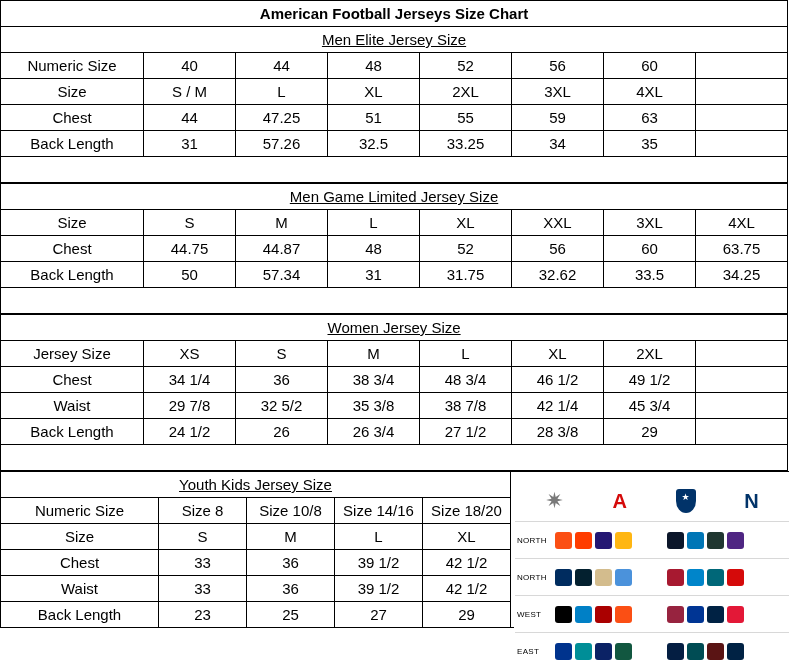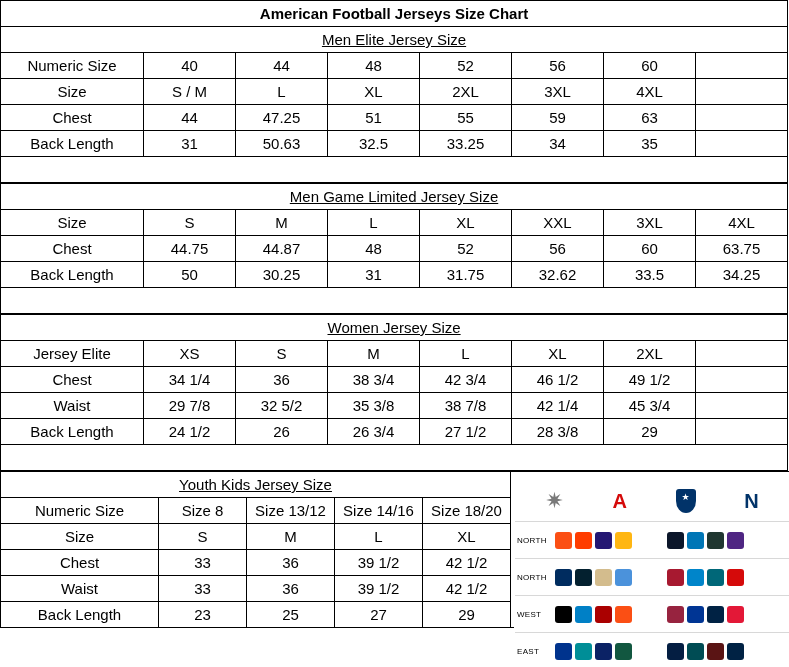--- a/index.html
+++ b/index.html
@@ -183,21 +183,21 @@
         <td>47.25</td>
         <td>51</td>
         <td>55</td>
         <td>59</td>
         <td>63</td>
         <td></td>
       </tr>
       <tr>
         <td>Back Length</td>
         <td>31</td>
-        <td>50.63</td>
+        <td>57.26</td>
         <td>32.5</td>
         <td>33.25</td>
         <td>34</td>
         <td>35</td>
         <td></td>
       </tr>
       <tr class="spacer-row">
           <td colspan="8"></td>
         </tr>
     </tbody>
@@ -234,21 +234,21 @@
         <td>44.87</td>
         <td>48</td>
         <td>52</td>
         <td>56</td>
         <td>60</td>
         <td>63.75</td>
       </tr>
       <tr>
         <td>Back Length</td>
         <td>50</td>
-        <td>30.25</td>
+        <td>57.34</td>
         <td>31</td>
         <td>31.75</td>
         <td>32.62</td>
         <td>33.5</td>
         <td>34.25</td>
       </tr>
       <tr class="spacer-row">
           <td colspan="8"></td>
         </tr>
     </tbody>
@@ -263,35 +263,35 @@
         <col style="width:92px">
         <col style="width:92px">
       <col style="width:92px">
         <col style="width:92px">
     </colgroup>
     <tbody>
       <tr>
         <td class="section" colspan="8">Women Jersey Size</td>
       </tr>
       <tr>
-        <td>Jersey Elite</td>
+        <td>Jersey Size</td>
         <td>XS</td>
         <td>S</td>
         <td>M</td>
         <td>L</td>
         <td>XL</td>
         <td>2XL</td>
         <td></td>
       </tr>
       <tr>
         <td>Chest</td>
         <td>34 1/4</td>
         <td>36</td>
         <td>38 3/4</td>
-        <td>42 3/4</td>
+        <td>48 3/4</td>
         <td>46 1/2</td>
         <td>49 1/2</td>
         <td></td>
       </tr>
       <tr>
         <td>Waist</td>
         <td>29 7/8</td>
         <td>32 5/2</td>
         <td>35 3/8</td>
         <td>38 7/8</td>
@@ -325,21 +325,21 @@
         <col style="width:279px">
     </colgroup>
     <tbody>
       <tr>
         <td class="section" colspan="5">Youth Kids Jersey Size</td>
         <td class="blank" rowspan="6"></td>
       </tr>
       <tr>
         <td>Numeric Size</td>
         <td>Size 8</td>
-        <td>Size 13/12</td>
+        <td>Size 10/8</td>
         <td>Size 14/16</td>
         <td>Size 18/20</td>
       </tr>
       <tr>
         <td>Size</td>
         <td>S</td>
         <td>M</td>
         <td>L</td>
         <td>XL</td>
       </tr>

